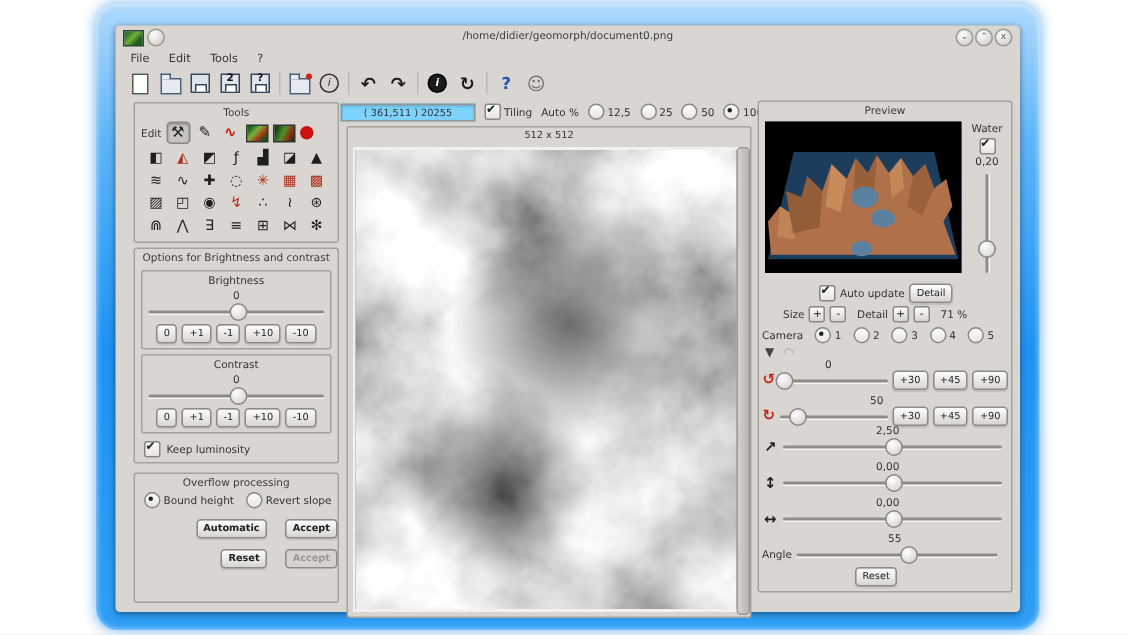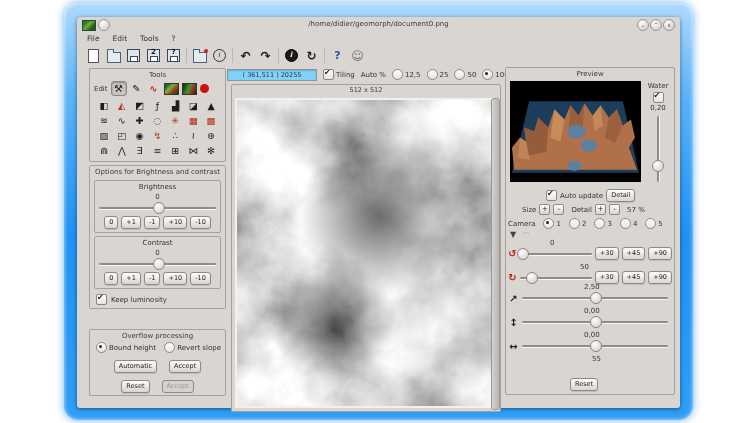--- a/index.html
+++ b/index.html
@@ -78,21 +78,21 @@
   .dot-red{width:9px;height:9px;border-radius:50%;background:#cc1111;}
   .grid{display:grid;grid-template-columns:repeat(7,1fr);padding:0 5px 3px;}
   .grid span{height:15px;display:flex;align-items:center;justify-content:center;font-size:9.5px;color:#1e1e1e;}
   .grid span:nth-child(2),.grid span:nth-child(12),.grid span:nth-child(13),
   .grid span:nth-child(14),.grid span:nth-child(18){color:#b03020;}
   .subframe{border:1px solid #a5a19c;border-radius:2px;margin:3px 4px;padding:0 4px 3px;}
   .val-line{text-align:center;font-size:7px;color:#333;margin:2px 0 1px;}
   .btn-row{display:flex;justify-content:center;gap:3px;margin-top:2px;}
   .cb-row{display:flex;align-items:center;gap:4px;padding:2px 0 3px 6px;}
   .radio-row{display:flex;justify-content:space-between;padding:1px 4px 0 6px;}
-  .center-row{display:flex;justify-content:center;gap:12px;margin-top:7px;}
+  .center-row{display:flex;justify-content:flex-end;gap:12px;margin-top:7px;font-weight:bold;}
   
   .canvas-frame{position:absolute;left:154px;top:17px;width:268px;height:326px;}
   .canvas-size{position:absolute;left:0;right:0;top:1px;text-align:center;font-size:6.5px;color:#333;}
   .canvas-img{position:absolute;left:3px;top:13px;width:254px;height:306px;border:2px solid #f3f1ee;background:#9a9a9a;overflow:hidden;}
   .noise-shade{position:absolute;inset:0;
     background:radial-gradient(ellipse 46% 38% at 56% 38%,rgba(0,0,0,.58),rgba(0,0,0,0) 70%),
                radial-gradient(ellipse 35% 30% at 38% 72%,rgba(0,0,0,.45),rgba(0,0,0,0) 70%),
                radial-gradient(ellipse 25% 22% at 80% 18%,rgba(255,255,255,.25),rgba(0,0,0,0) 70%);}
   .vscroll{position:absolute;right:0px;top:13px;width:7px;height:310px;border:1px solid #9a9792;border-radius:3px;
     background:linear-gradient(90deg,#d6d3cf,#b8b5b1);}
@@ -285,21 +285,21 @@
                 <span class="tb">+10</span>
                 <span class="tb">-10</span>
               </div>
             </div>
             <div class="cb-row">
               <span class="cb on"></span>
               <span class="lbl">Keep luminosity</span>
             </div>
           </div>
 
-          <div class="frame" style="margin-top:20px;padding-bottom:2px;">
+          <div class="frame" style="margin-top:6px;padding-bottom:22px;">
             <span class="legend">Overflow processing</span>
             <div class="radio-row">
               <span class="radio-pair">
                   <span class="rb on"></span>
                   <span class="lbl">Bound height</span>
                 </span>
               <span class="radio-pair">
                   <span class="rb"></span>
                   <span class="lbl">Revert slope</span>
                 </span>
@@ -371,21 +371,21 @@
             <span class="tb">Detail</span>
           </div>
 
           <div class="row-abs" style="left:16px;top:136px;">
             <span class="lbl">Size</span>
             <span class="mini-btn">+</span>
             <span class="mini-btn">-</span>
             <span class="lbl" style="margin-left:4px;">Detail</span>
             <span class="mini-btn">+</span>
             <span class="mini-btn">-</span>
-            <span class="lbl" style="margin-left:4px;">57 %</span>
+            <span class="lbl" style="margin-left:4px;">71 %</span>
           </div>
 
           <div class="row-abs" style="left:2px;top:150px;gap:8px;">
             <span class="lbl">Camera</span>
             <span class="radio-pair">
                 <span class="rb on"></span>
                 <span class="lbl">1</span>
               </span>
             <span class="radio-pair">
                 <span class="rb"></span>
@@ -450,20 +450,26 @@
 
           <span class="sl-val" style="left:78px;top:263px;">0,00</span>
           <div class="row-abs" style="left:2px;top:272px;width:164px;">
             <span class="sl-icon">↔</span>
             <div class="sld" style="width:146px;">
                 <i style="left:50%;"></i>
               </div>
           </div>
 
           <span class="sl-val" style="left:86px;top:287px;">55</span>
+          <div class="row-abs" style="left:2px;top:296px;width:164px;">
+            <span class="lbl">Angle</span>
+            <div class="sld" style="width:134px;">
+                <i style="left:55%;"></i>
+              </div>
+          </div>
 
           <div class="row-abs" style="left:64px;top:310px;">
             <span class="tb">Reset</span>
           </div>
         </div>
 
       </div>
     </div>
   </div>
 </div>

